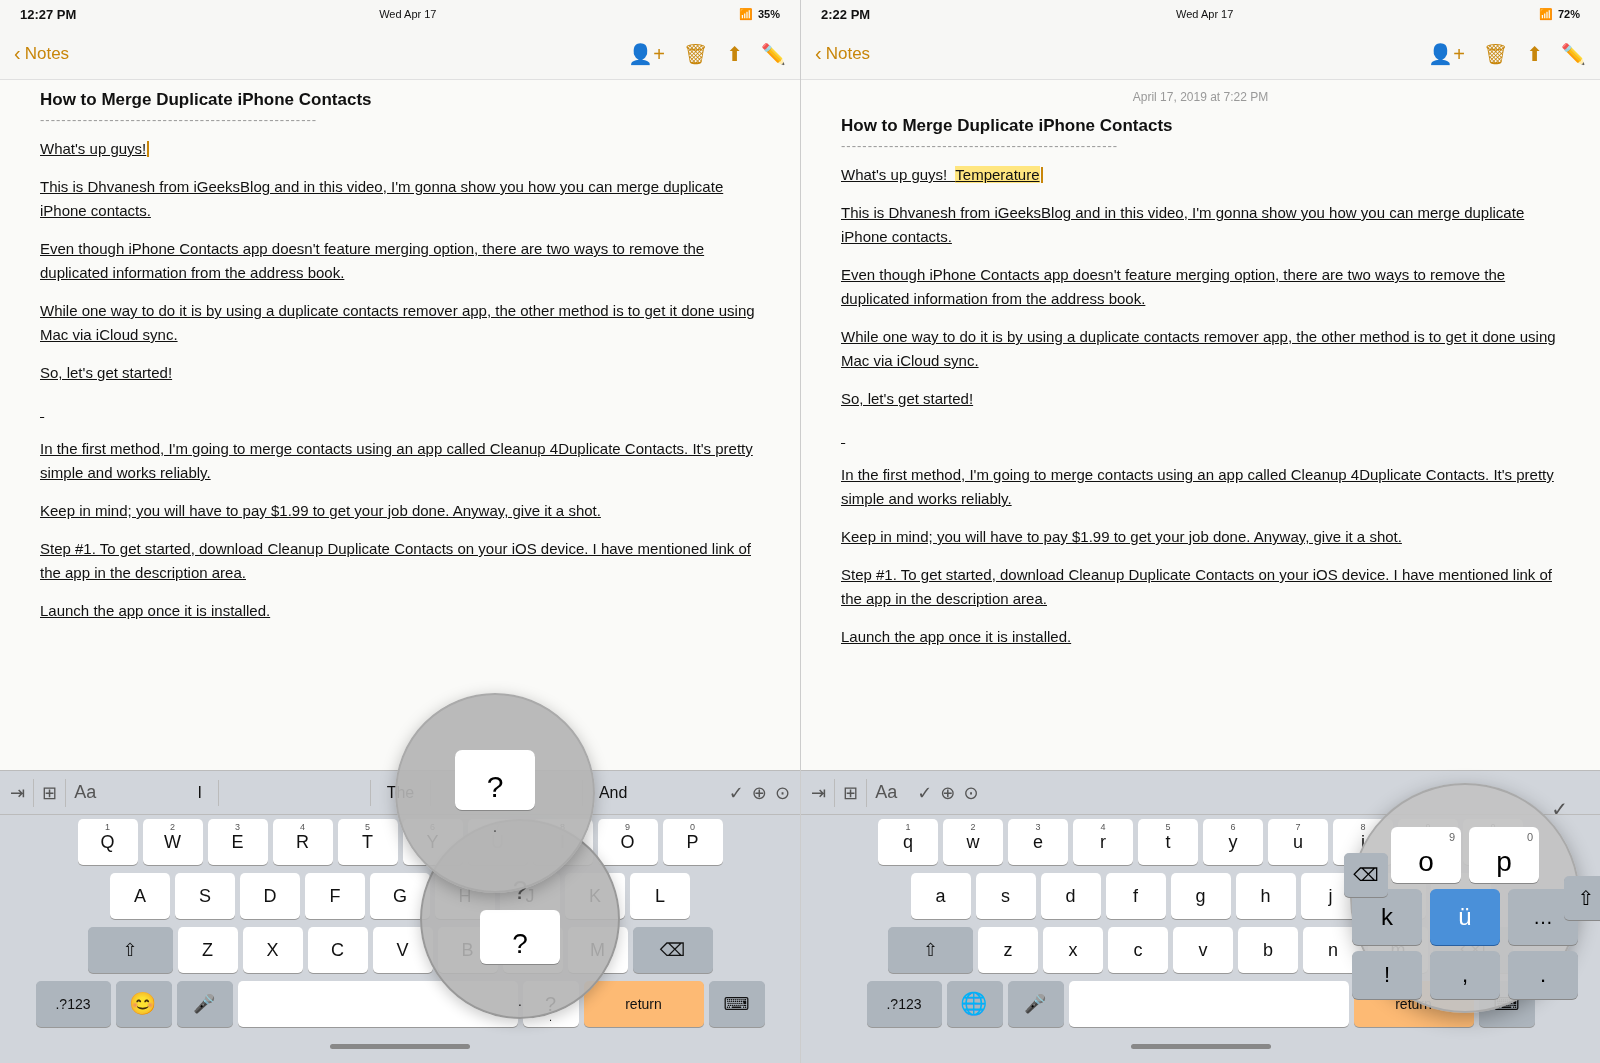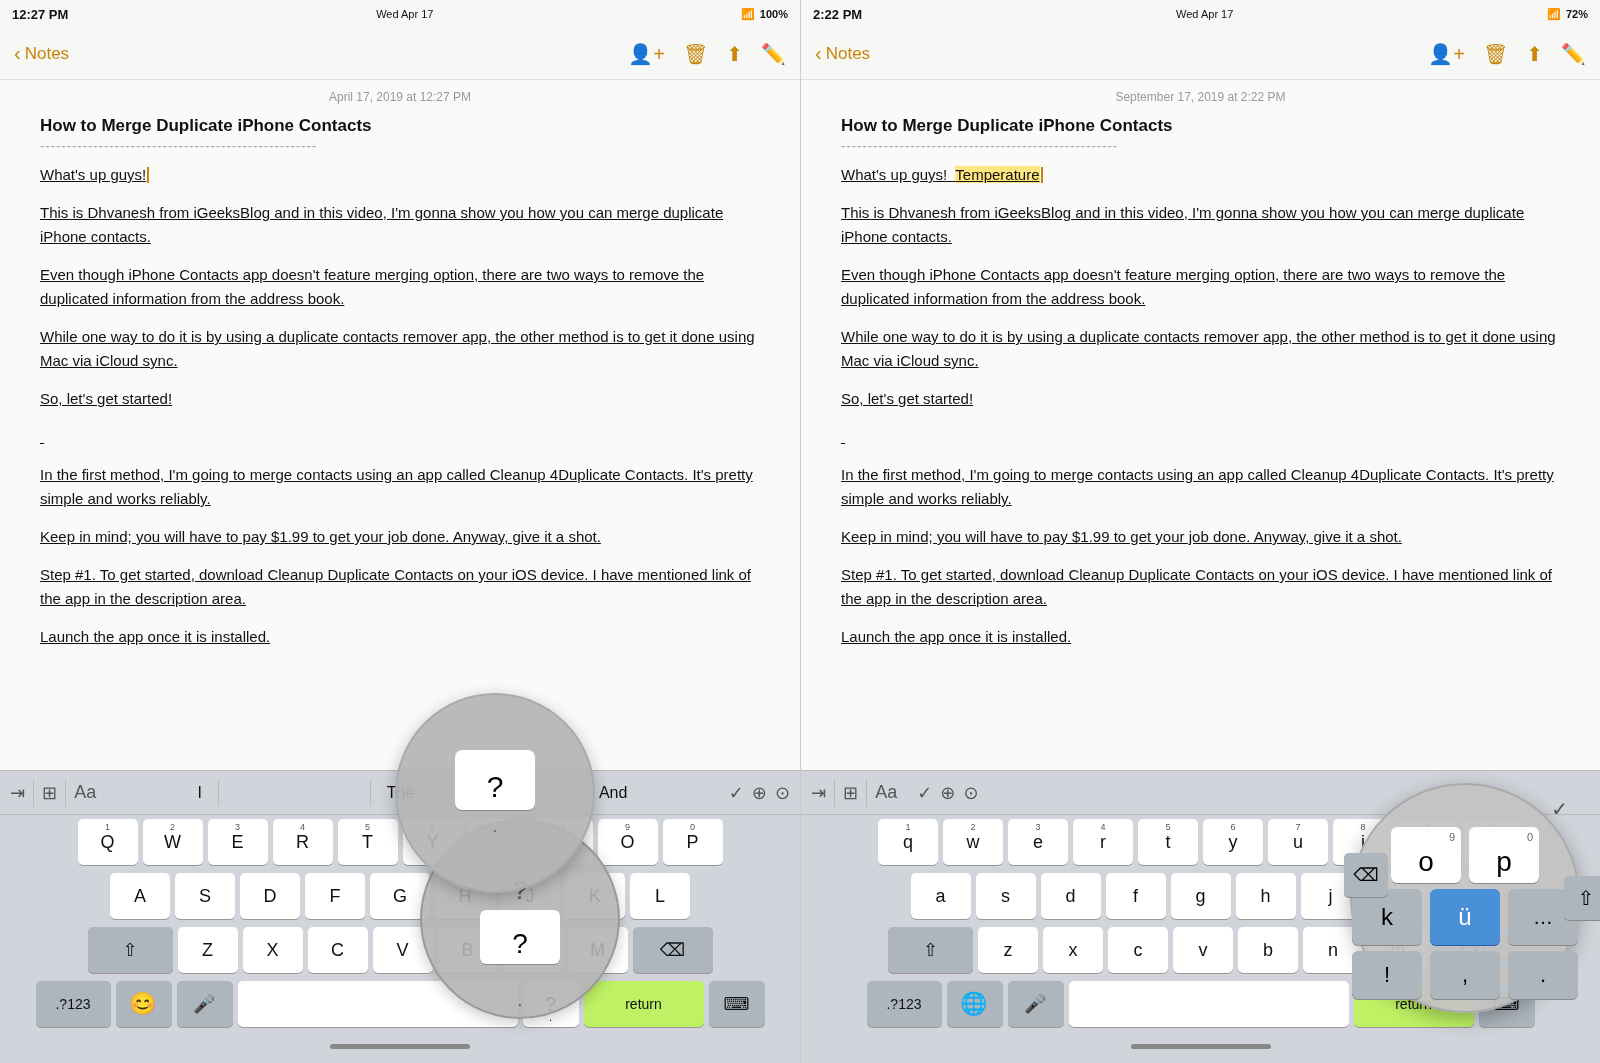--- a/index.html
+++ b/index.html
@@ -27,21 +27,21 @@
       justify-content: center;
     }
 
     
     .status-bar {
       height: 28px;
       background: #f7f7f5;
       display: flex;
       align-items: center;
       justify-content: space-between;
-      padding: 0 12px;
+      padding: 0 20px;
       font-size: 12px;
       font-weight: 600;
       color: #111;
       gap: 28px;
     }
     .status-bar .time { font-weight: 700; font-size: 13px; }
     .status-bar .date { font-size: 11px; font-weight: 400; }
     .status-bar .icons { display: flex; align-items: center; gap: 5px; font-size: 11px; }
 
     
@@ -197,21 +197,21 @@
     }
     .key.space-key {
       flex: 4;
       max-width: 280px;
       font-size: 14px;
     }
     .key.return-key {
       flex: 1.5;
       max-width: 120px;
       font-size: 14px;
-      background: #bef264;
+      background: #fdba74;
     }
     .key.delete-key {
       background: #adb5bd;
       flex: 1.2;
       max-width: 80px;
     }
     .key.shift-key {
       background: #adb5bd;
       flex: 1.4;
       max-width: 85px;
@@ -259,39 +259,38 @@
 </head>
 <body>
 
 <div class="panel">
 
   <div class="status-bar">
     <span class="time">12:27 PM</span>
     <span class="date">Wed Apr 17</span>
     <span class="icons">
       <span>📶</span>
-      <span>100%</span>
+      <span>35%</span>
     </span>
   </div>
 
   <div class="nav-bar">
     <div class="nav-back">
       <span class="chevron">‹</span>
       <span>Notes</span>
     </div>
     <div class="nav-icons">
       <span class="nav-icon">👤+</span>
       <span class="nav-icon">🗑</span>
       <span class="nav-icon">⬆</span>
       <span class="nav-icon">✏️</span>
     </div>
   </div>
 
   <div class="note-content">
-    <div class="note-date">April 17, 2019 at 12:27 PM</div>
     <div class="note-title">How to Merge Duplicate iPhone Contacts</div>
     <div class="note-divider">----------------------------------------------------</div>
     <div class="note-body">
       <p>What's up guys!<span class="cursor-blink"></span></p>
       <p>This is Dhvanesh from iGeeksBlog and in this video, I'm gonna show you how you can merge duplicate iPhone contacts.</p>
       <p>Even though iPhone Contacts app doesn't feature merging option, there are two ways to remove the duplicated information from the address book.</p>
       <p>While one way to do it is by using a duplicate contacts remover app, the other method is to get it done using Mac via iCloud sync.</p>
       <p>So, let's get started!</p>
       <p>&nbsp;</p>
       <p>In the first method, I'm going to merge contacts using an app called Cleanup 4Duplicate Contacts. It's pretty simple and works reliably.</p>
@@ -413,21 +412,21 @@
     </div>
     <div class="nav-icons">
       <span class="nav-icon">👤+</span>
       <span class="nav-icon">🗑</span>
       <span class="nav-icon">⬆</span>
       <span class="nav-icon">✏️</span>
     </div>
   </div>
 
   <div class="note-content">
-    <div class="note-date">September 17, 2019 at 2:22 PM</div>
+    <div class="note-date">April 17, 2019 at 7:22 PM</div>
     <div class="note-title">How to Merge Duplicate iPhone Contacts</div>
     <div class="note-divider">----------------------------------------------------</div>
     <div class="note-body">
       <p>What's up guys!&nbsp; <span class="highlight-yellow">Temperature</span><span class="cursor-blink"></span></p>
       <p>This is Dhvanesh from iGeeksBlog and in this video, I'm gonna show you how you can merge duplicate iPhone contacts.</p>
       <p>Even though iPhone Contacts app doesn't feature merging option, there are two ways to remove the duplicated information from the address book.</p>
       <p>While one way to do it is by using a duplicate contacts remover app, the other method is to get it done using Mac via iCloud sync.</p>
       <p>So, let's get started!</p>
       <p>&nbsp;</p>
       <p>In the first method, I'm going to merge contacts using an app called Cleanup 4Duplicate Contacts. It's pretty simple and works reliably.</p>

